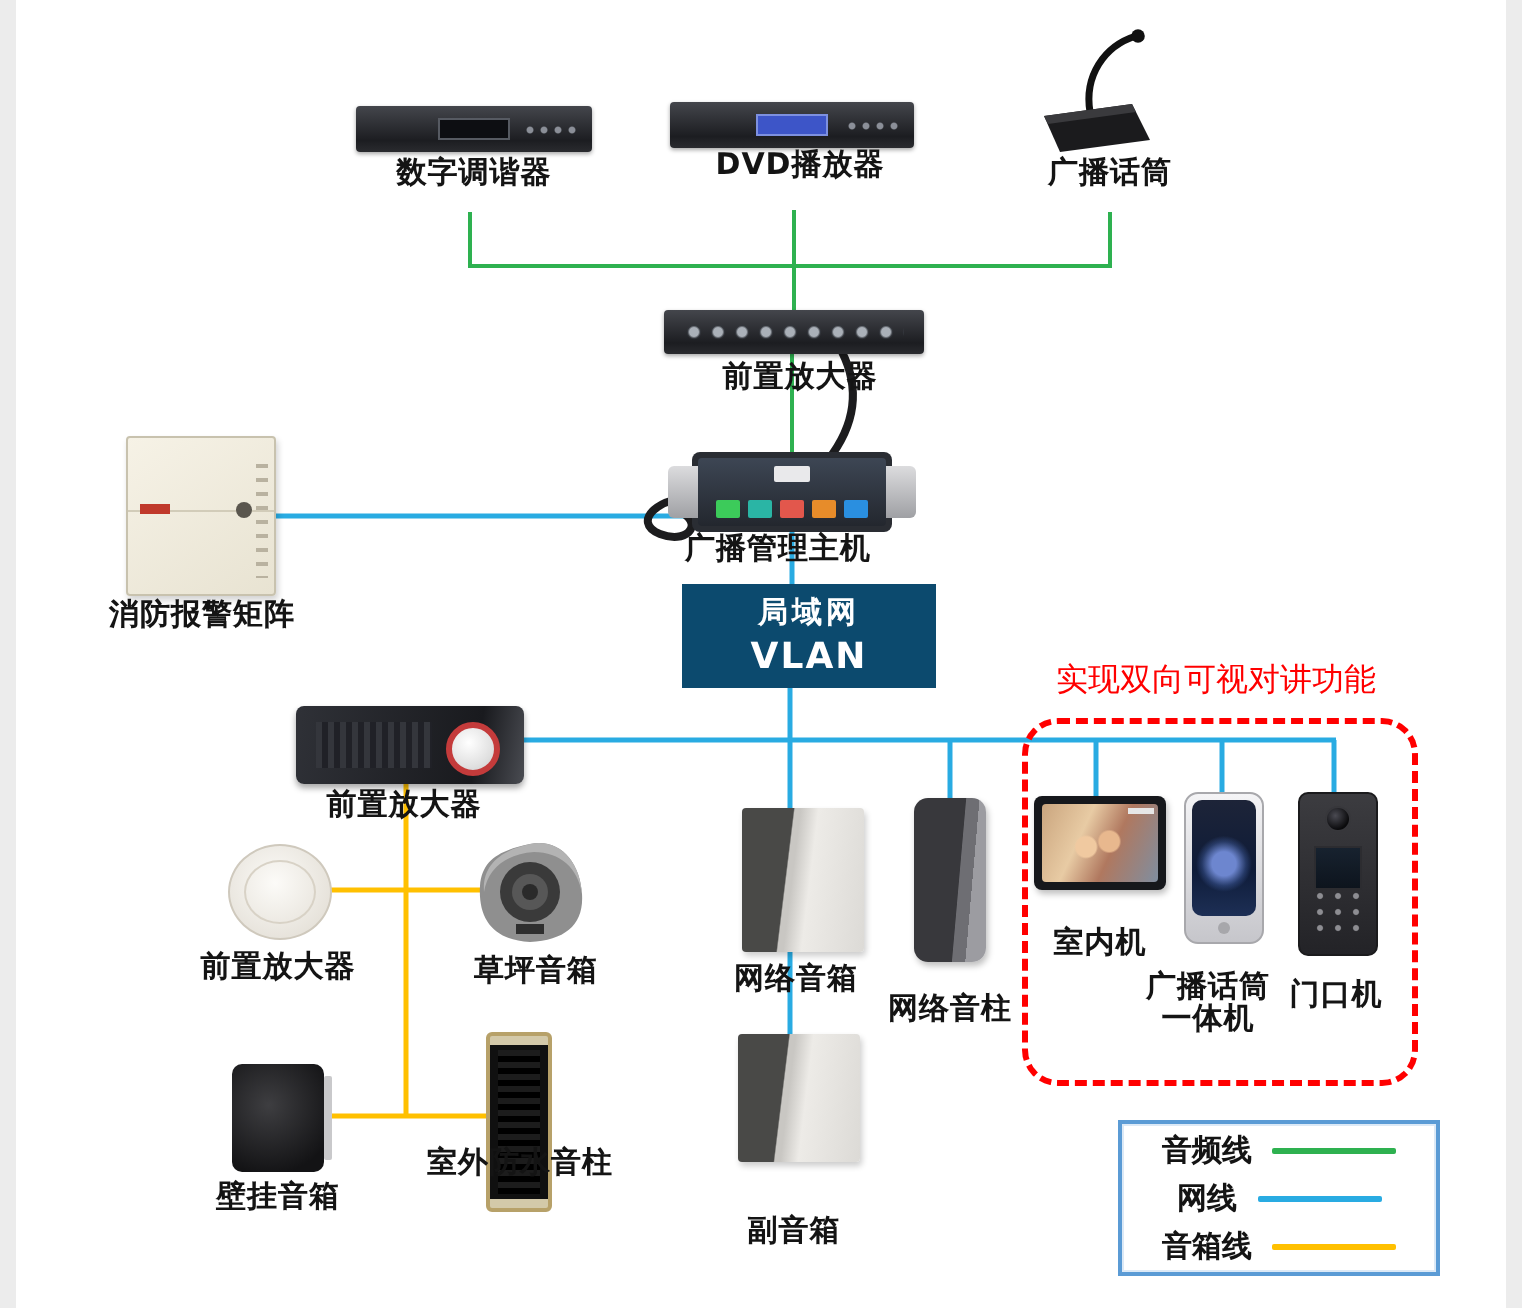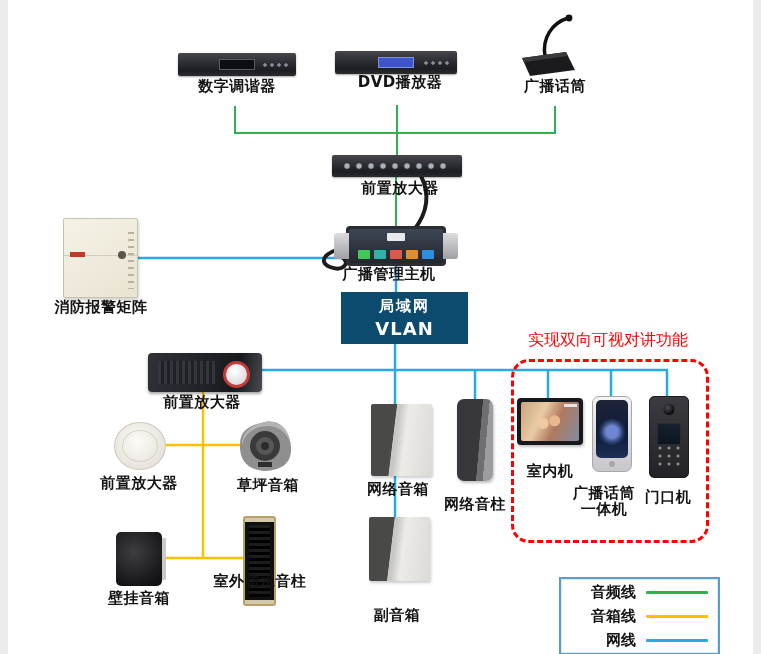--- a/index.html
+++ b/index.html
@@ -241,27 +241,27 @@
     <div>一体机</div>
   </div>
 
   <div class="dev door" style="left:649px;top:396px;width:38px;height:80px">
     <div class="cam"></div>
     <div class="screen"></div>
     <div class="pad"></div>
   </div>
   <div class="lbl" style="left:668px;top:489px">门口机</div>
 
-  <div class="legend" style="left: 559px; top: 577px; width: 137px; height: 62px; border-color: rgb(91, 155, 213);">
+  <div class="legend" style="left: 559px; top: 560px; width: 137px; height: 62px; border-color: rgb(91, 155, 213); align-items: center;">
     <div class="row">
       <span>音频线</span>
       <div class="sw" style="background: rgb(46, 177, 80);"></div>
     </div>
     <div class="row">
+      <span>网线</span>
+      <div class="sw" style="background: rgb(41, 171, 226);"></div>
+    </div>
+    <div class="row">
       <span>音箱线</span>
       <div class="sw" style="background: rgb(255, 192, 0);"></div>
     </div>
-    <div class="row">
-      <span>网线</span>
-      <div class="sw" style="background: rgb(41, 171, 226);"></div>
-    </div>
   </div>
 </div>
 
 </body></html>

